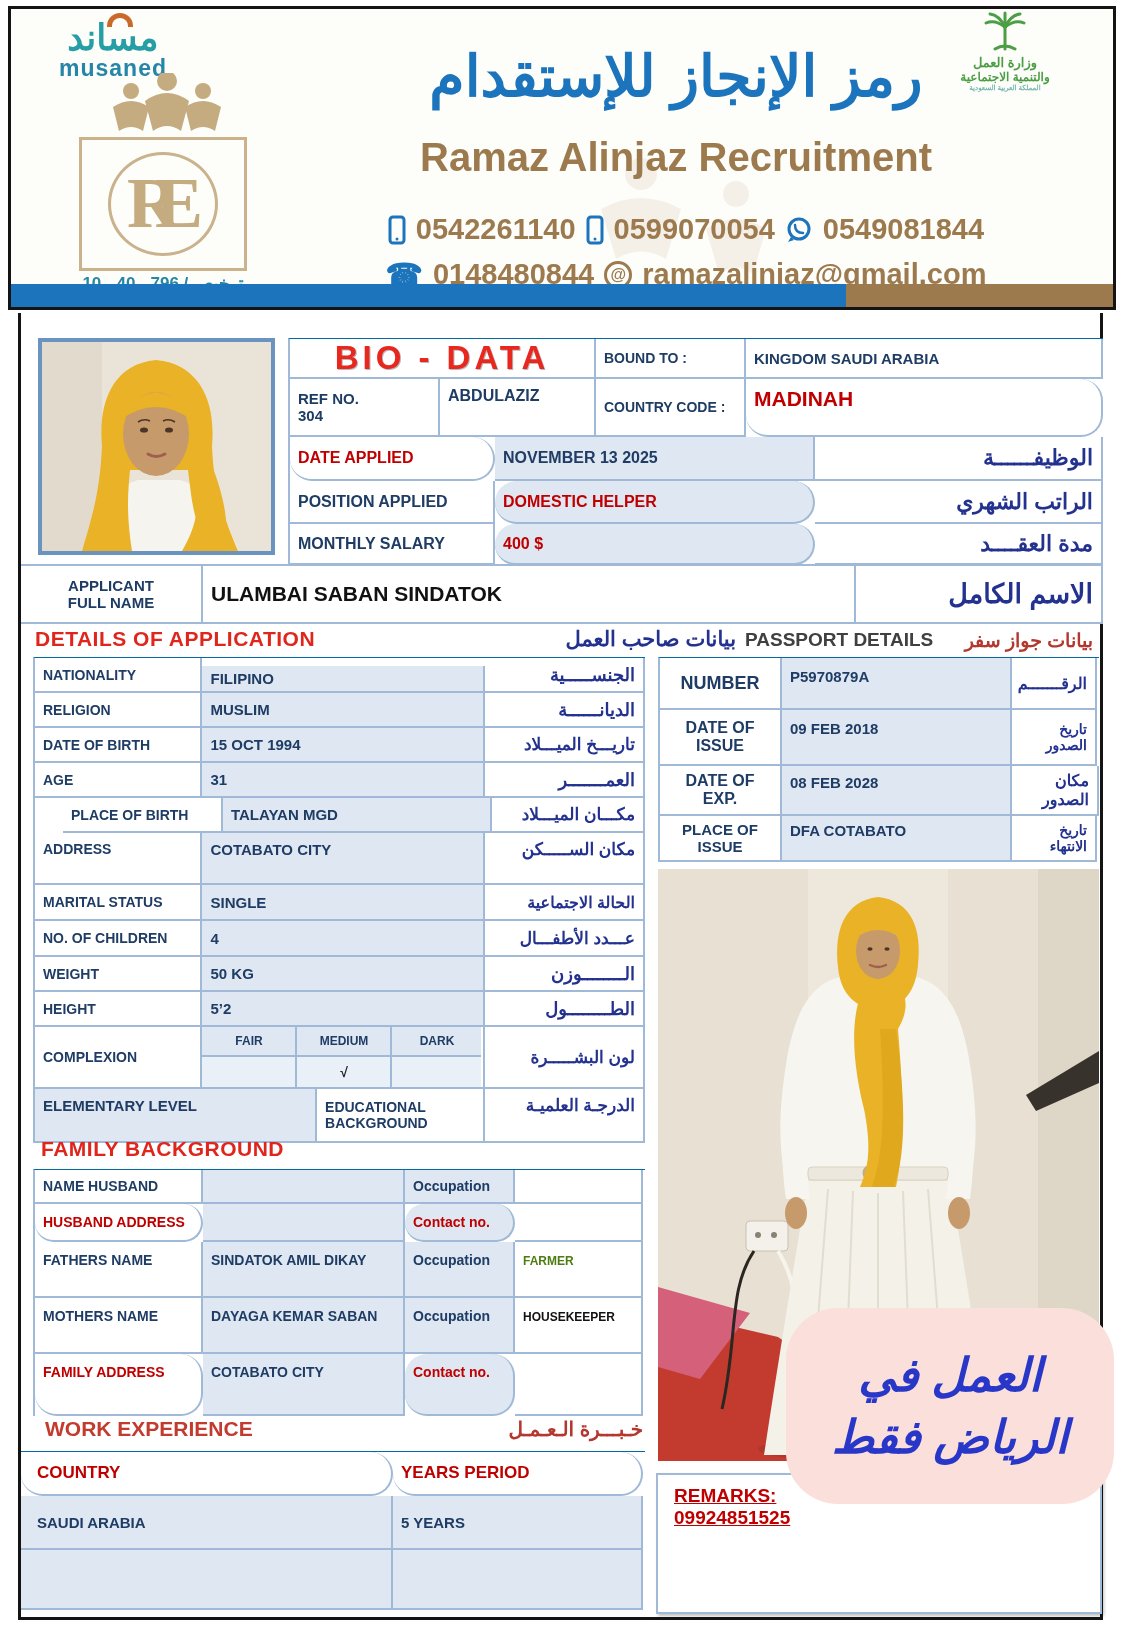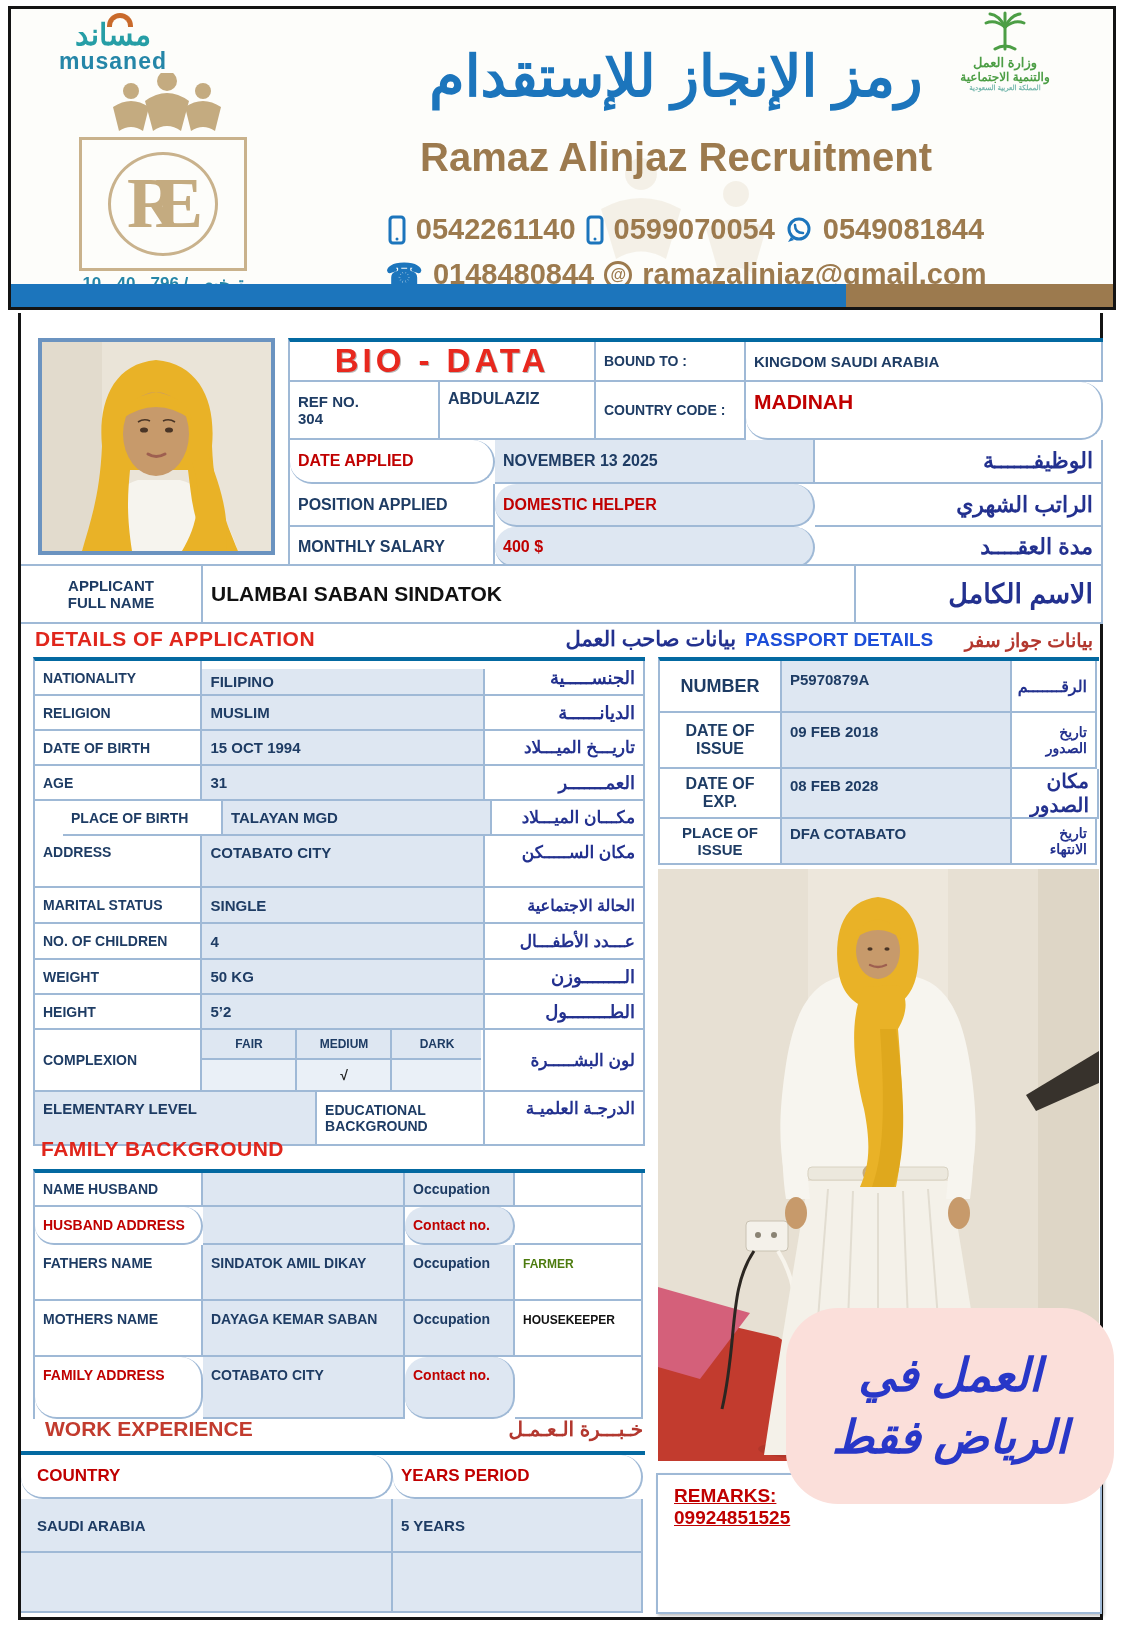--- a/index.html
+++ b/index.html
@@ -8,21 +8,21 @@
   .abs { position:absolute; }
 
   
   .header { position:absolute; left:8px; top:6px; width:1108px; height:304px;
             background:#fdfdfa; border:3px solid #141414; }
   .hdr-bar-blue  { position:absolute; left:0; bottom:0; width:835px; height:23px; background:#1c75bc; }
   .hdr-bar-brown { position:absolute; left:835px; right:0; bottom:0; height:23px; background:#9c7a4e; }
   .watermark { position:absolute; left:520px; top:140px; opacity:.16; }
 
   .musaned { position:absolute; left:48px; top:8px; text-align:center; }
-  .musaned-ar { font-size:30px; font-weight:bold; color:#269ea6; position:relative;font-family:Liberation Serif, serif; }
+  .musaned-ar { font-size:36px; font-weight:bold; color:#269ea6; position:relative;font-family:Liberation Serif, serif; }
   .musaned-arc { position:absolute; left:48px; top:-4px; width:26px; height:14px;
                  border:5px solid #c96a2b; border-bottom:none; border-radius:14px 14px 0 0; }
   .musaned-en { font-size:23px; font-weight:bold; color:#2586a8; margin-top:-4px; letter-spacing:1px;}
 
   .ministry { position:absolute; right:28px; top:2px; width:160px; text-align:center; }
   .ministry-l1 { font-size:13px; font-weight:bold; color:#4c9e45; }
   .ministry-l2 { font-size:12px; font-weight:bold; color:#4c9e45; }
   .ministry-l3 { font-size:7px; font-weight:bold; color:#76b8ae; }
 
   .re-logo { position:absolute; left:64px; top:64px; width:176px; text-align:center; }
@@ -44,21 +44,21 @@
   .tel-glyph { color:#1c75bc; font-size:30px; }
   .at-icon { display:inline-flex; width:28px; height:28px; border:3px solid #9c7a4e; border-radius:50%;
              align-items:center; justify-content:center; font-size:16px; font-weight:bold; color:#9c7a4e; }
 
   
   .content { position:absolute; left:18px; top:313px; width:1085px; height:1307px;
              border-left:3px solid #141414; border-right:3px solid #141414; border-bottom:3px solid #141414;
              background:#ffffff; }
 
   
-  .tbl { position:absolute; border-left:2px solid #9fb9d6; border-top:4px solid #0369a1; background:#fff; }
+  .tbl { position:absolute; border-left:2px solid #9fb9d6; border-top:1px solid #0369a1; background:#fff; }
   .tr  { display:flex; }
   .td  { border-right:2px solid #9fb9d6; border-bottom:2px solid #9fb9d6;
          display:flex; align-items:center; padding:2px 8px; overflow:hidden; }
   .fill { background:#dee7f2; }
   .fill-lt { background:#eaf0f7; }
   .navy { color:#1e3c64; font-weight:bold; }
   .red  { color:#c00000; font-weight:bold;border-radius:22px; }
   .ar   { direction:rtl; justify-content:flex-start; color:#23318f; font-weight:bold; }
   .center { justify-content:center; text-align:center; }
 
@@ -233,21 +233,21 @@
           <div>APPLICANT</div>
           <div>FULL NAME</div>
         </div>
         <div class="td" style="width:653px; font-size:21px; font-weight:bold; color:#111;">ULAMBAI SABAN SINDATOK</div>
         <div class="td ar" style="width:247px; font-size:27px;">الاسم الكامل</div>
       </div>
     </div>
 
     <div class="abs sec-hdr" style="left:14px; top:314px; font-size:21px; color:#e0261c; letter-spacing:.5px;">DETAILS OF APPLICATION</div>
     <div class="abs sec-hdr" style="left:440px; top:314px; width:275px; text-align:right; direction:rtl; font-size:21px; color:#23318f;">بيانات صاحب العمل</div>
-    <div class="abs sec-hdr" style="left:724px; top:316px; font-size:19px; color:#1d4ed8;">PASSPORT DETAILS</div>
+    <div class="abs sec-hdr" style="left:724px; top:316px; font-size:19px; color:#404040;">PASSPORT DETAILS</div>
     <div class="abs sec-hdr" style="left:900px; top:316px; width:172px; text-align:right; direction:rtl; font-size:19px; color:#b3382f;">بيانات جواز سفر</div>
 
     <div class="tbl" style="left:12px; top:344px; width:612px;">
       <div class="tr" style="height:35px;border-radius:15px;">
         <div class="td navy" style="width:168px; font-size:14px;">NATIONALITY</div>
         <div class="td navy fill" style="width:283px; font-size:15px;margin-top:8px;">FILIPINO</div>
         <div class="td ar" style="width:161px; font-size:18px;">الجنســـــية</div>
       </div>
       <div class="tr" style="height:35px;">
         <div class="td navy" style="width:168px; font-size:14px;">RELIGION</div>
@@ -378,21 +378,21 @@
         <div class="td ar" style="width:85px; font-size:16px;">الرقـــــــم</div>
       </div>
       <div class="tr" style="height:56px;">
         <div class="td navy center" style="width:122px; font-size:16px;">DATE OF ISSUE</div>
         <div class="td navy fill" style="width:230px; font-size:15px; align-items:flex-start; padding-top:10px;">09 FEB 2018</div>
         <div class="td ar" style="width:85px; font-size:14px;">تاريخ الصدور</div>
       </div>
       <div class="tr" style="height:50px;">
         <div class="td navy center" style="width:122px; font-size:16px;">DATE OF EXP.</div>
         <div class="td navy fill" style="width:230px; font-size:15px; align-items:flex-start; padding-top:8px;">08 FEB 2028</div>
-        <div class="td ar" style="width:87px; font-size:20px;">مكان الصدور</div>
+        <div class="td ar" style="width:87px; font-size:16px;">مكان الصدور</div>
       </div>
       <div class="tr" style="height:46px;">
         <div class="td navy center" style="width:122px; font-size:15px;">PLACE OF ISSUE</div>
         <div class="td navy fill" style="width:230px; font-size:15px; align-items:flex-start; padding-top:6px;">DFA COTABATO</div>
         <div class="td ar" style="width:85px; font-size:14px;">تاريخ الانتهاء</div>
       </div>
     </div>
 
     <div class="abs photo2">
       <svg width="441" height="592" viewBox="0 0 441 592">

